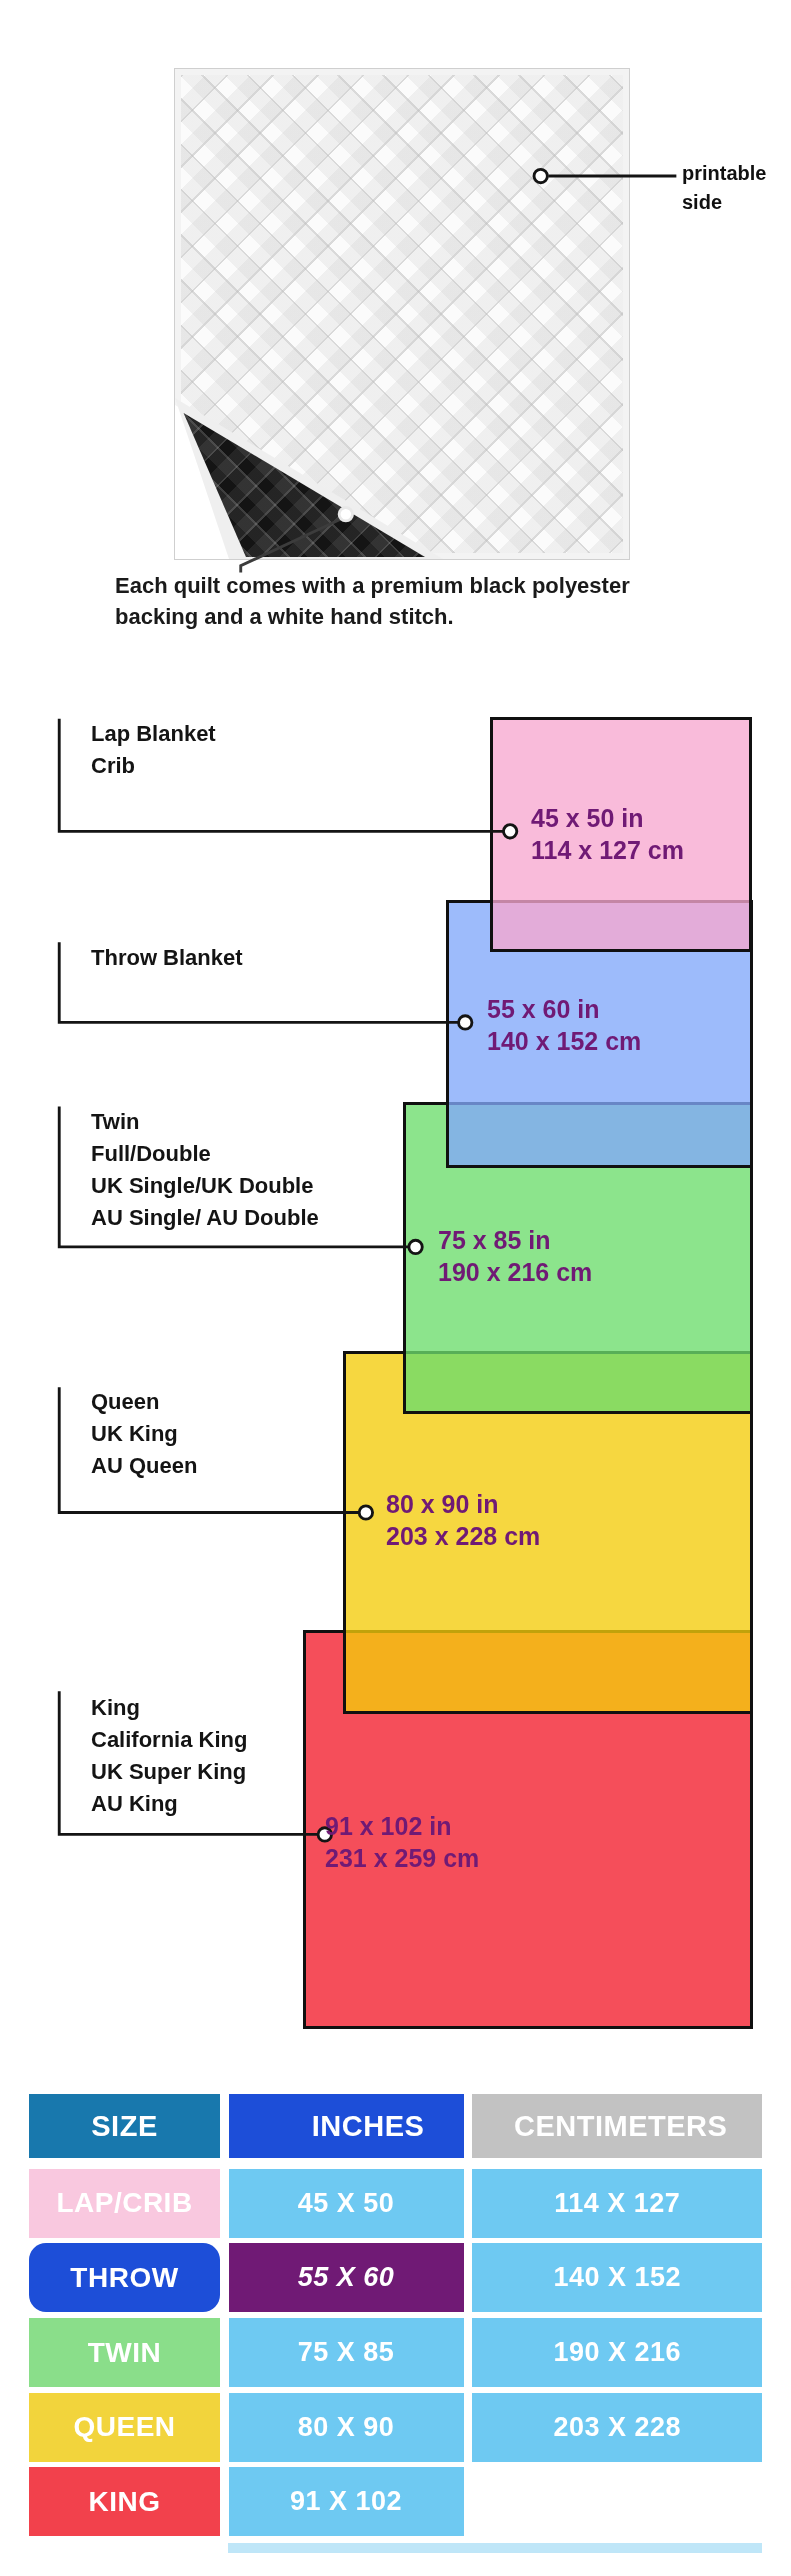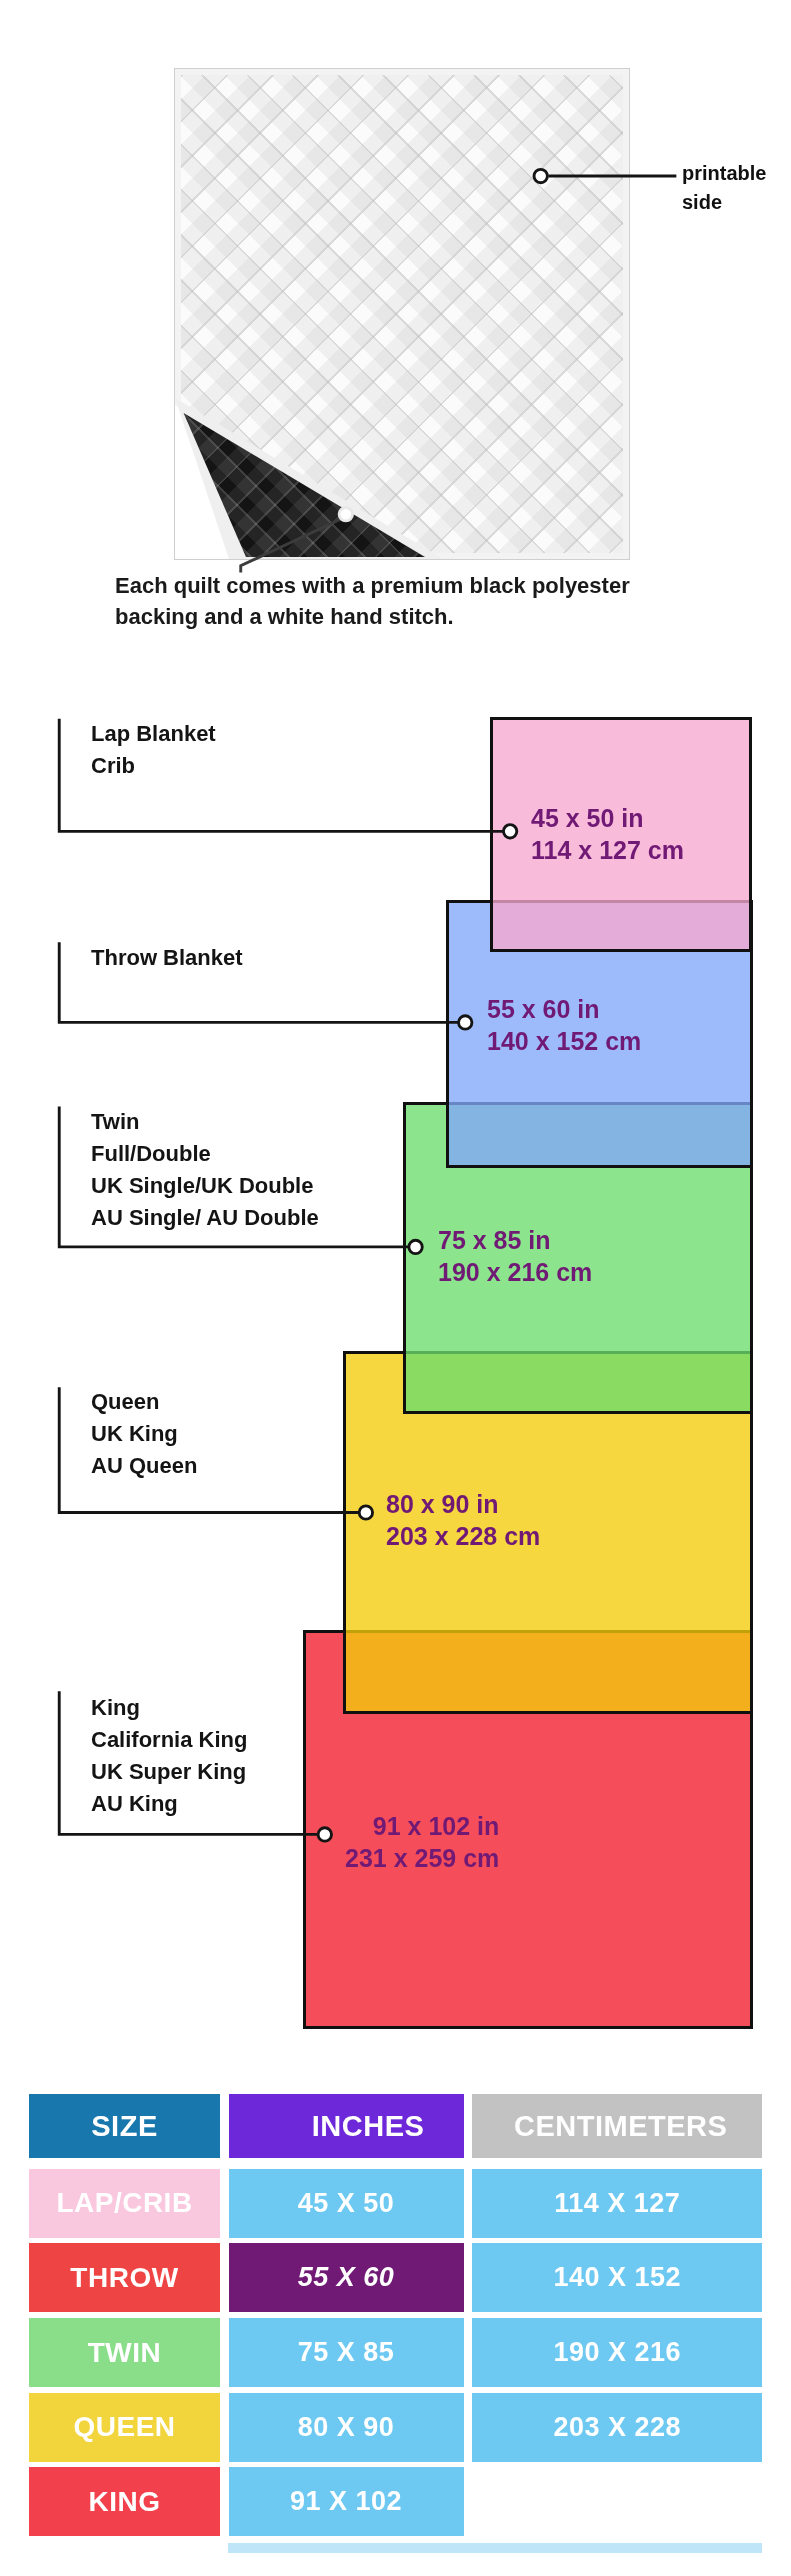--- a/index.html
+++ b/index.html
@@ -33,21 +33,21 @@
   .rect-1{left:446px;top:900px;width:307px;height:268px;z-index:49;}
   .rect-2{left:403px;top:1102px;width:350px;height:312px;z-index:48;}
   .rect-3{left:343px;top:1351px;width:410px;height:363px;z-index:47;}
   .rect-4{left:303px;top:1630px;width:450px;height:399px;z-index:46;}
 
   .side-label{left:91px;font-size:22px;font-weight:bold;line-height:32px;color:#141414;white-space:nowrap;z-index:55;}
   .lbl-0{top:718px;} .lbl-1{top:942px;} .lbl-2{top:1106px;} .lbl-3{top:1386px;} .lbl-4{top:1692px;}
 
   .dim-label{font-size:25px;font-weight:bold;line-height:32px;color:#701a75;white-space:nowrap;z-index:58;}
   .dim-0{left:531px;top:802px;} .dim-1{left:487px;top:993px;} .dim-2{left:438px;top:1224px;}
-  .dim-3{left:386px;top:1488px;} .dim-4{left:345px;top:1810px;text-align:right;}
+  .dim-3{left:386px;top:1488px;} .dim-4{left:325px;top:1810px;}
 
   .leader-svg{left:0;top:0;z-index:57;pointer-events:none;}
 
   
   .size-table{left:29px;top:2094px;width:734px;display:grid;
     grid-template-columns:191px 235px 290px;column-gap:8.6px;row-gap:5.7px;
     grid-auto-rows:69px;z-index:40;}
   .cell{display:flex;align-items:center;justify-content:center;color:#ffffff;font-weight:bold;}
   .th{height:64px;font-size:29px;letter-spacing:0.5px;}
   .row-label{font-size:28px;letter-spacing:0.5px;}
@@ -148,28 +148,28 @@
   <div>203 x 228 cm</div>
 </div>
 <div class="abs dim-label dim-4">
   <div>91 x 102 in</div>
   <div>231 x 259 cm</div>
 </div>
 
 <div class="abs table-strip" id="table-strip" style="background: rgb(191, 230, 248);"></div>
 <div class="abs size-table">
   <div class="cell th" id="size-header" style="background: rgb(24, 120, 173);">SIZE</div>
-  <div class="cell th th-gray" style="background: #6d28d9; padding-left: 44px;">INCHES</div>
+  <div class="cell th th-gray" style="background: #1d4ed8; padding-left: 44px;">INCHES</div>
   <div class="cell th th-gray" style="background: rgb(194, 194, 194); padding-left: 7px;">CENTIMETERS</div>
 
   <div class="cell row-label" style="background: rgb(249, 200, 223);">LAP/CRIB</div>
   <div class="cell data-cell" style="background: rgb(110, 201, 242);">45 X 50</div>
   <div class="cell data-cell" style="background: rgb(110, 201, 242);">114 X 127</div>
 
-  <div class="cell row-label" style="background: #ef4444;">THROW</div>
+  <div class="cell row-label" style="background: #1d4ed8; border-radius: 17px;">THROW</div>
   <div class="cell data-cell" style="background: #701a75; font-style: italic;">55 X 60</div>
   <div class="cell data-cell" style="background: rgb(110, 201, 242);">140 X 152</div>
 
   <div class="cell row-label" style="background: rgb(138, 222, 138);">TWIN</div>
   <div class="cell data-cell" style="background: rgb(110, 201, 242);">75 X 85</div>
   <div class="cell data-cell" style="background: rgb(110, 201, 242);">190 X 216</div>
 
   <div class="cell row-label" style="background: rgb(242, 212, 60);">QUEEN</div>
   <div class="cell data-cell" style="background: rgb(110, 201, 242);">80 X 90</div>
   <div class="cell data-cell" style="background: rgb(110, 201, 242);">203 X 228</div>

